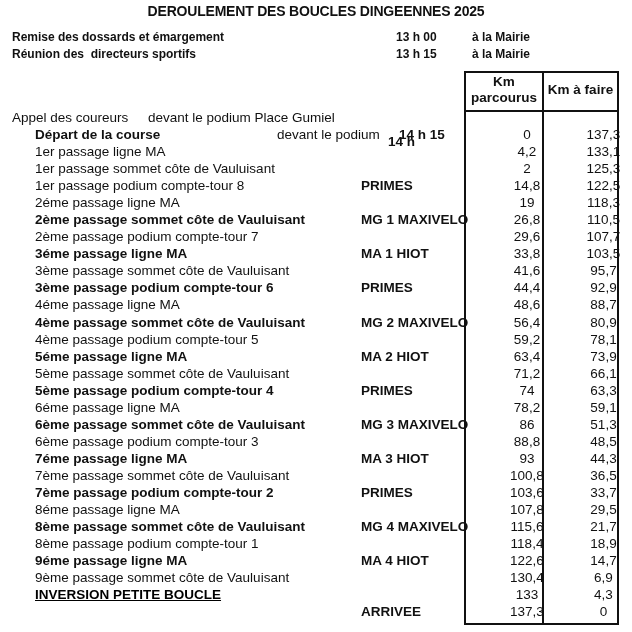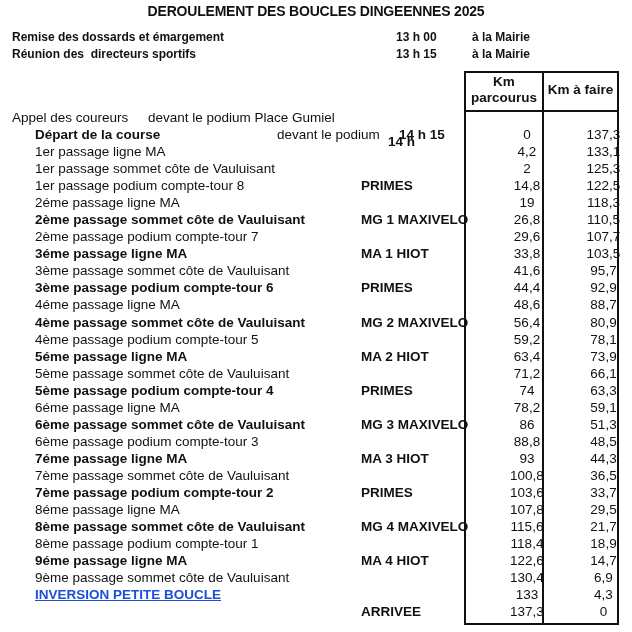--- a/index.html
+++ b/index.html
@@ -27,21 +27,21 @@
 
   .rows { position: absolute; left: 0; top: 126px; width: 632px; margin-left: 23px; }
   .row { position: relative; height: 17.05px; line-height: 17px; font-size: 13.5px; }
   .row .c-label { position: absolute; left: 12px; white-space: nowrap; }
   .row .c-mid { position: absolute; left: 254px; white-space: nowrap; }
   .row .c-prime { position: absolute; left: 338px; white-space: nowrap; font-weight: bold; }
   .row .c-time { position: absolute; left: 376px; white-space: nowrap; font-weight: bold; }
   .row .c-km1 { position: absolute; left: 466px; width: 76px; text-align: center; }
   .row .c-km2 { position: absolute; left: 544px; width: 73px; text-align: center; }
   .row.bold .c-label { font-weight: bold; }
-  .row.red .c-label { color: #1d4ed8; font-weight: bold; text-decoration: underline; }
+  .row.red .c-label { color: #000000; font-weight: bold; text-decoration: underline; }
 </style>
 </head>
 <body>
 
 <div class="title">DEROULEMENT DES BOUCLES DINGEENNES 2025</div>
 
 <div class="hdr-row" style="top:29px;width:600px;">
   <span class="label">Remise des dossards et émargement</span>
   <span class="time">13 h 00</span>
   <span class="place">à la Mairie</span>

